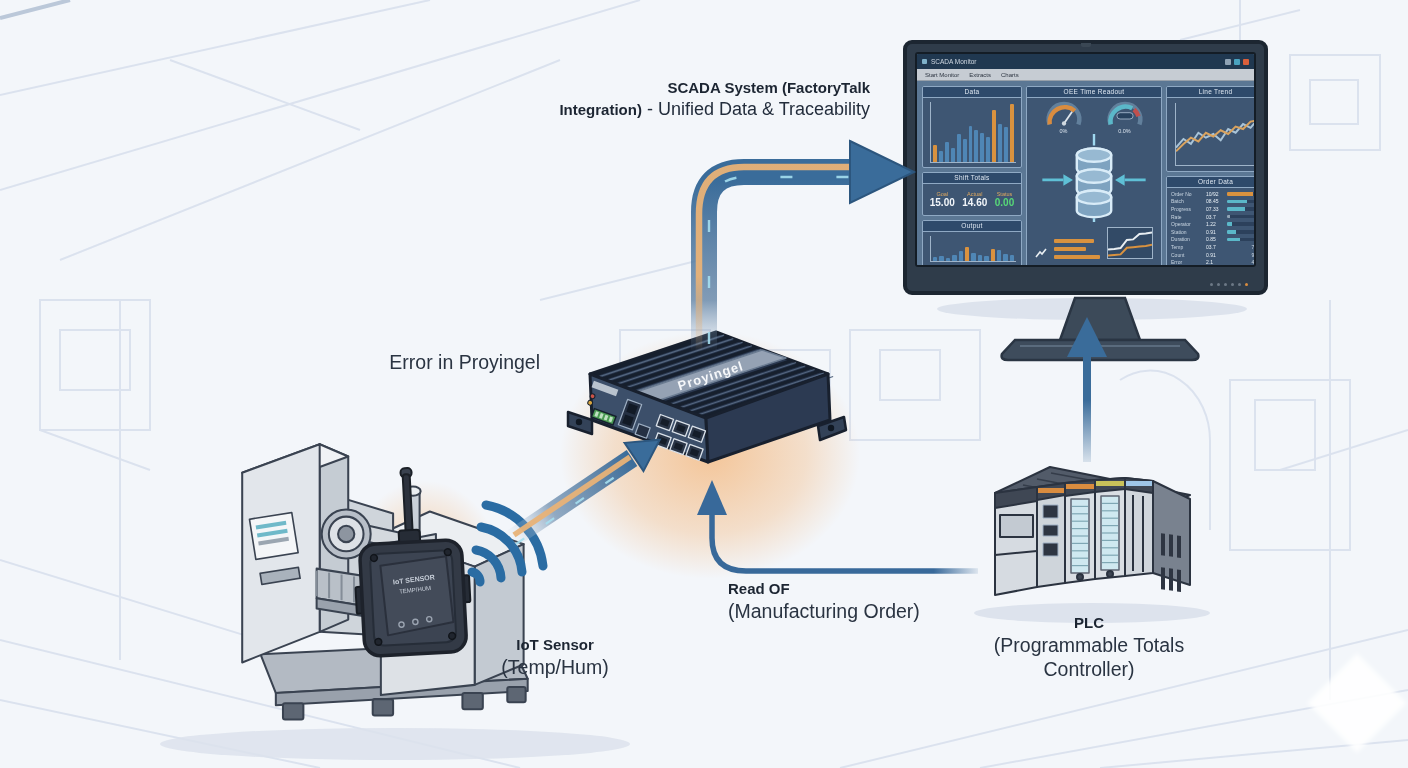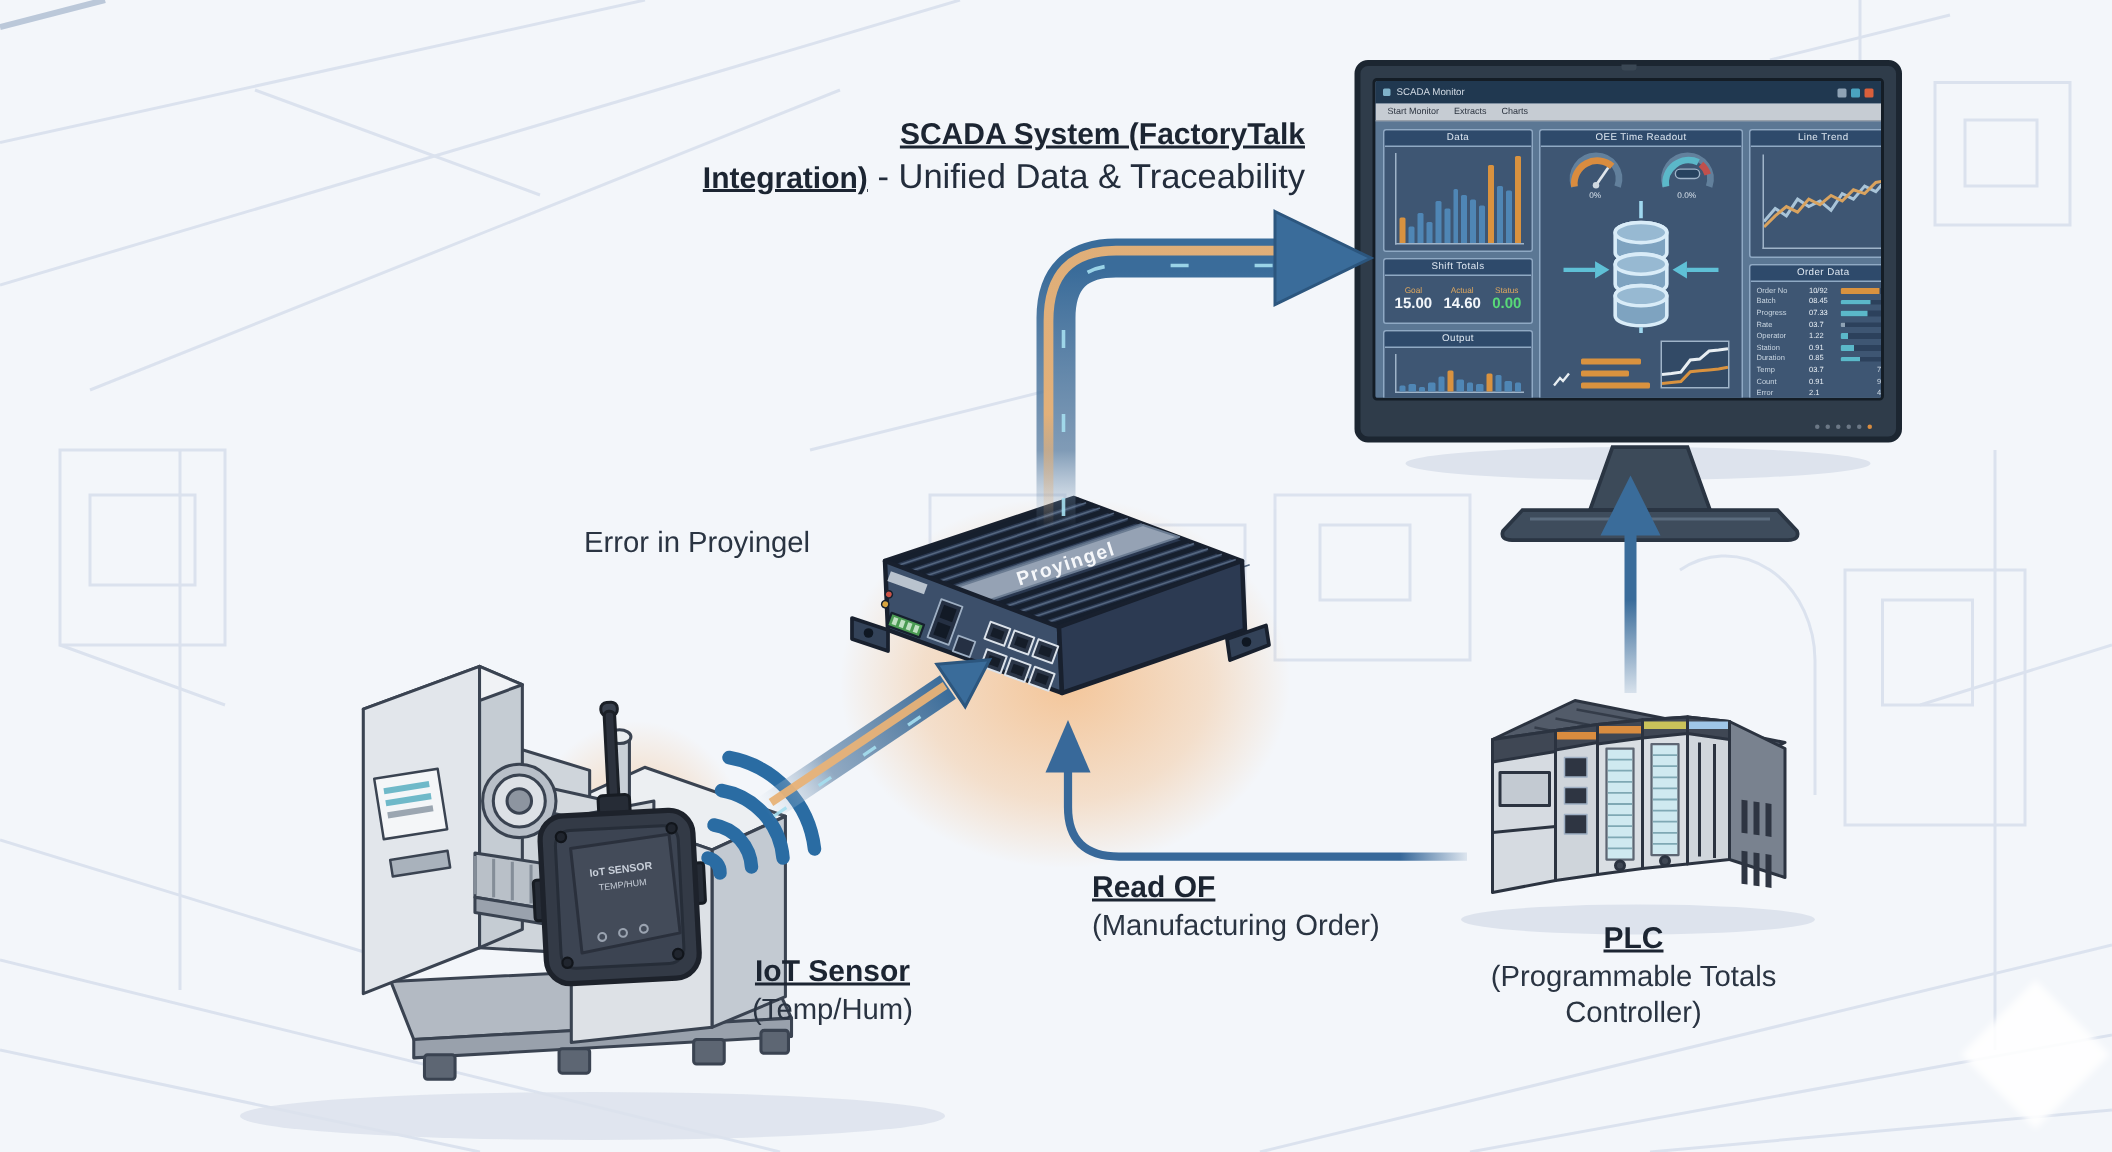--- a/index.html
+++ b/index.html
@@ -4,22 +4,22 @@
 <style>
   html,body{margin:0;padding:0;background:#e8edf5;}
   .stage{position:relative;width:1408px;height:768px;overflow:hidden;
     background:#f3f6fa;font-family:"Liberation Sans",sans-serif;}
   .stage *{box-sizing:border-box;}
   svg{display:block;}
   .abs{position:absolute;}
 
   
   .biglabel{position:absolute;z-index:6;color:#1c2532;line-height:1.25;}
-  .biglabel .b{font-weight:700;font-size:20px;text-decoration:underline;}
-  .biglabel .r{font-weight:400;font-size:23px;color:#232d3c;}
+  .biglabel .b{font-weight:700;font-size:15px;}
+  .biglabel .r{font-weight:400;font-size:18px;color:#232d3c;}
   .biglabel .sub{font-weight:400;font-size:19.5px;color:#2a3442;}
 
   
   .glow{position:absolute;z-index:1;pointer-events:none;}
   .glow.gw{left:510px;top:290px;width:400px;height:330px;
     background:radial-gradient(closest-side,rgba(244,168,94,.62),rgba(244,168,94,.30) 48%,rgba(244,168,94,0) 75%);}
   .glow.sn{left:322px;top:450px;width:205px;height:245px;
     background:radial-gradient(closest-side,rgba(243,172,102,.55),rgba(243,172,102,.22) 50%,rgba(243,172,102,0) 75%);}
   .sparkle{position:absolute;left:1322px;top:668px;width:70px;height:70px;z-index:1;
     background:rgba(255,255,255,.9);transform:rotate(45deg);filter:blur(2px);}

